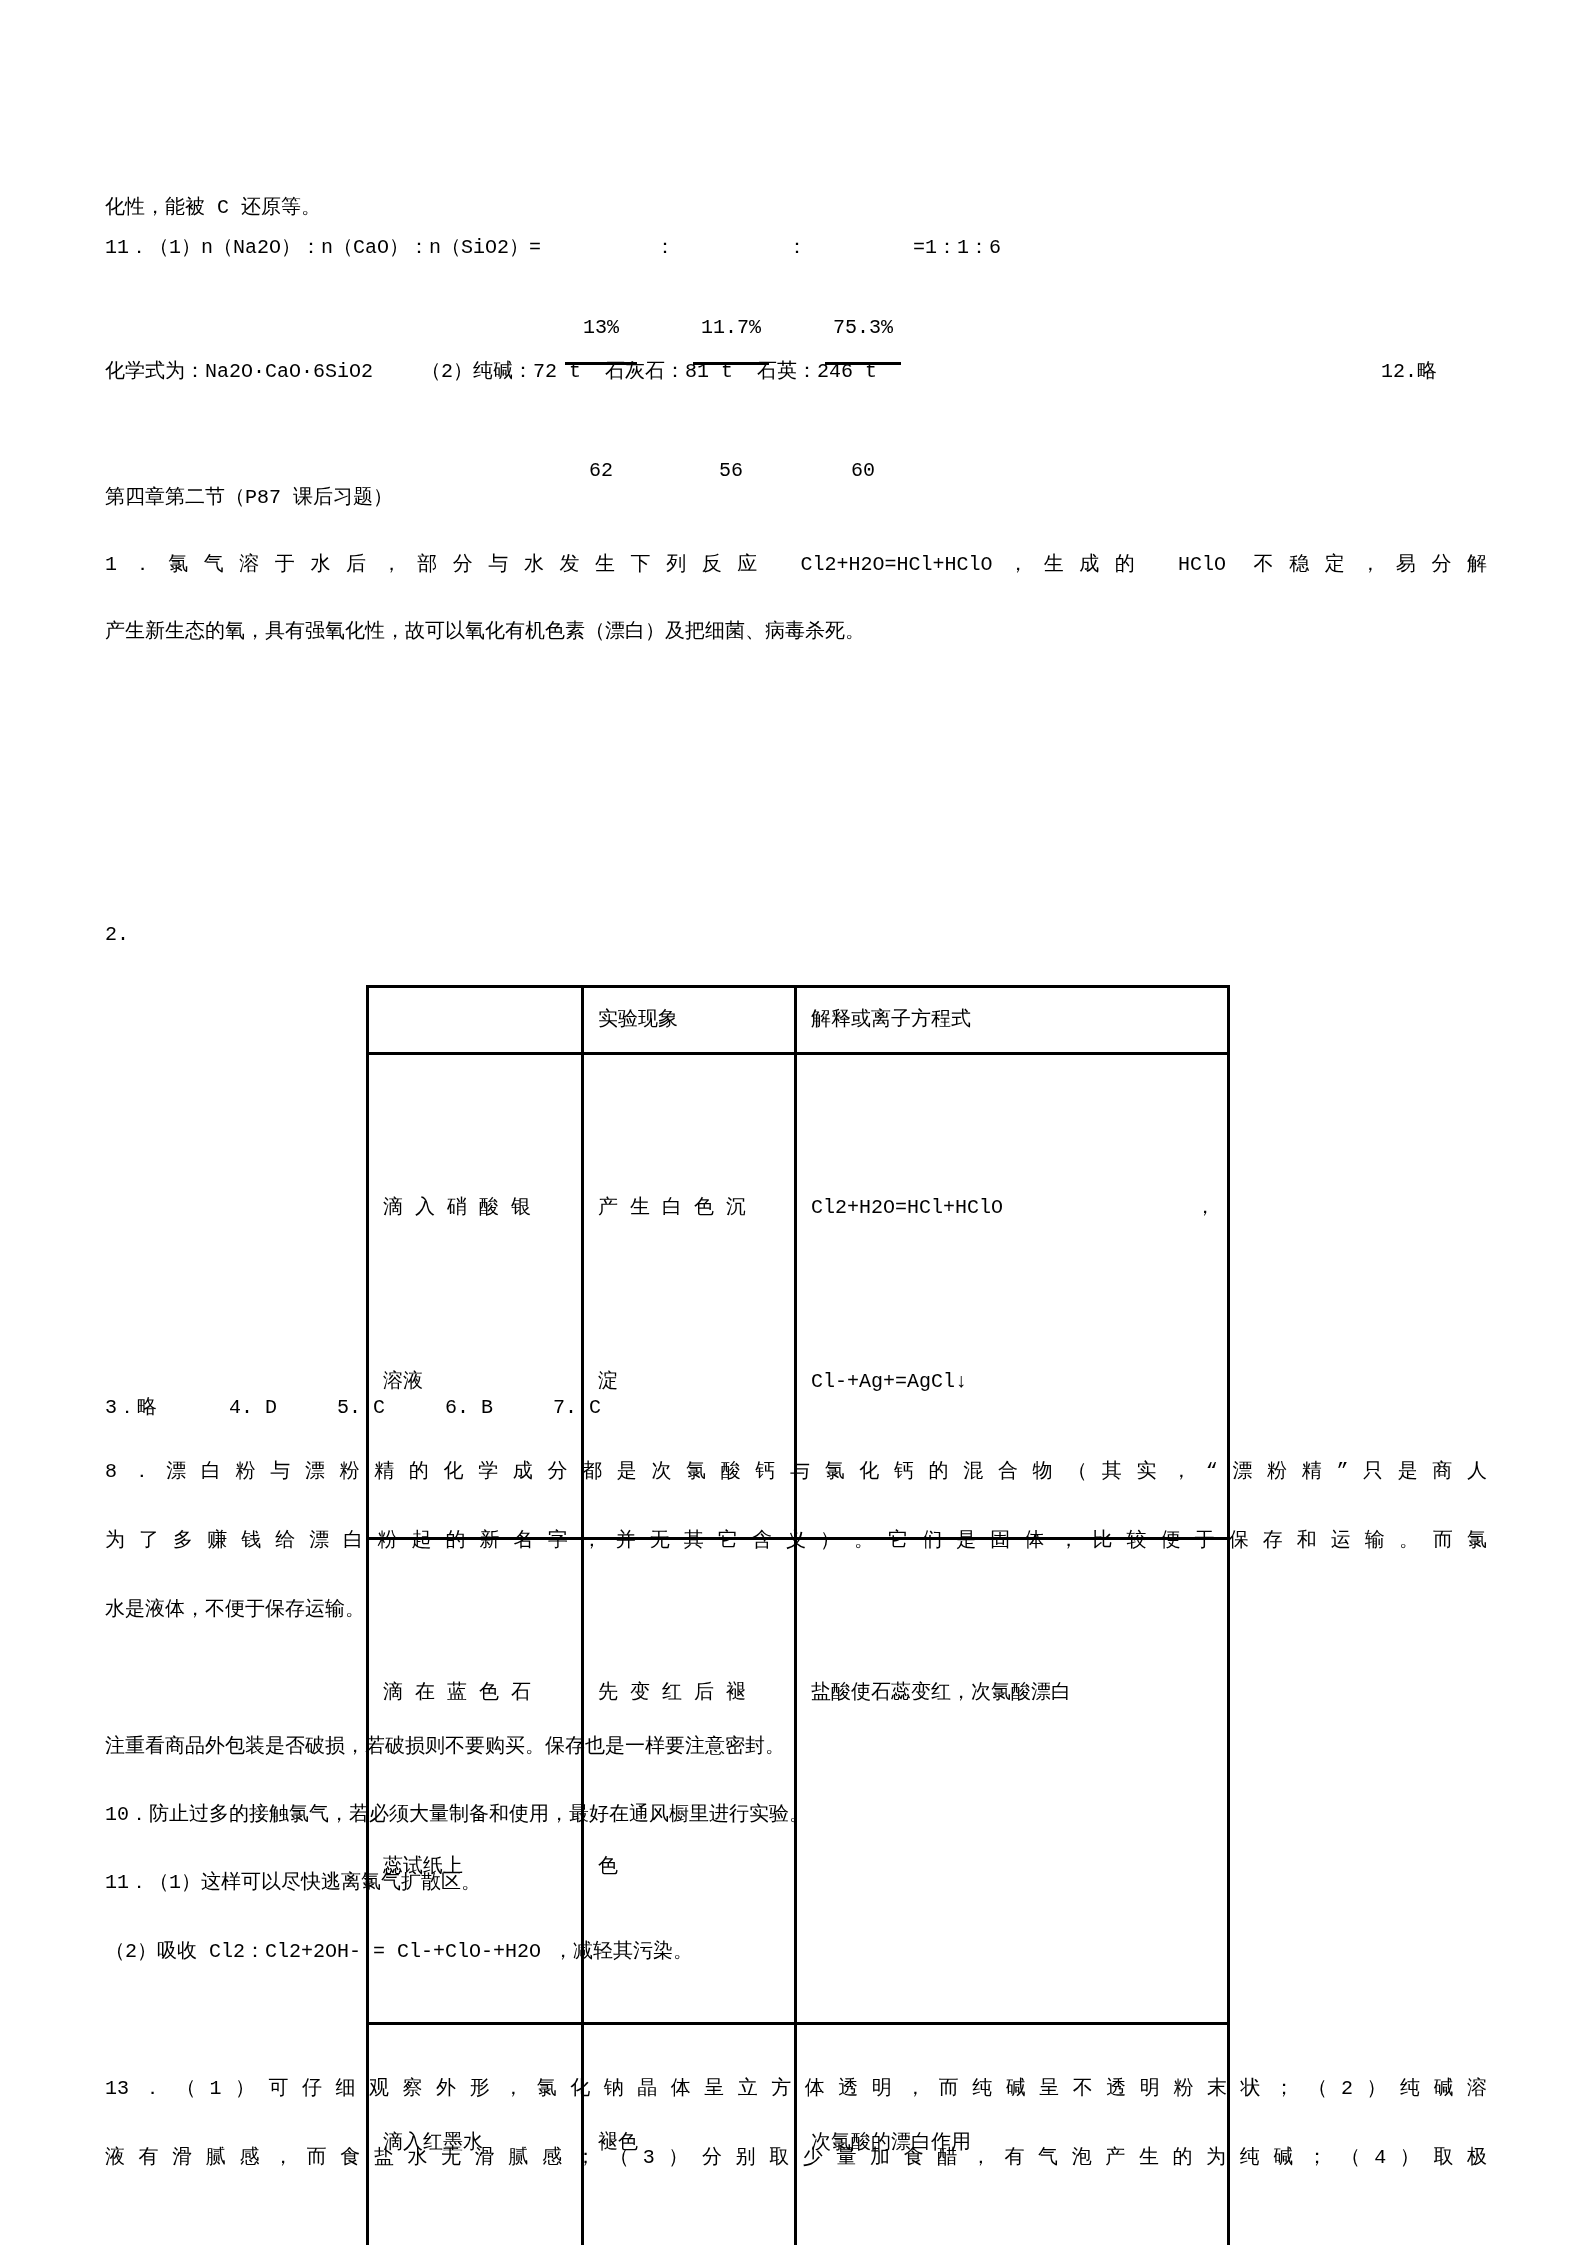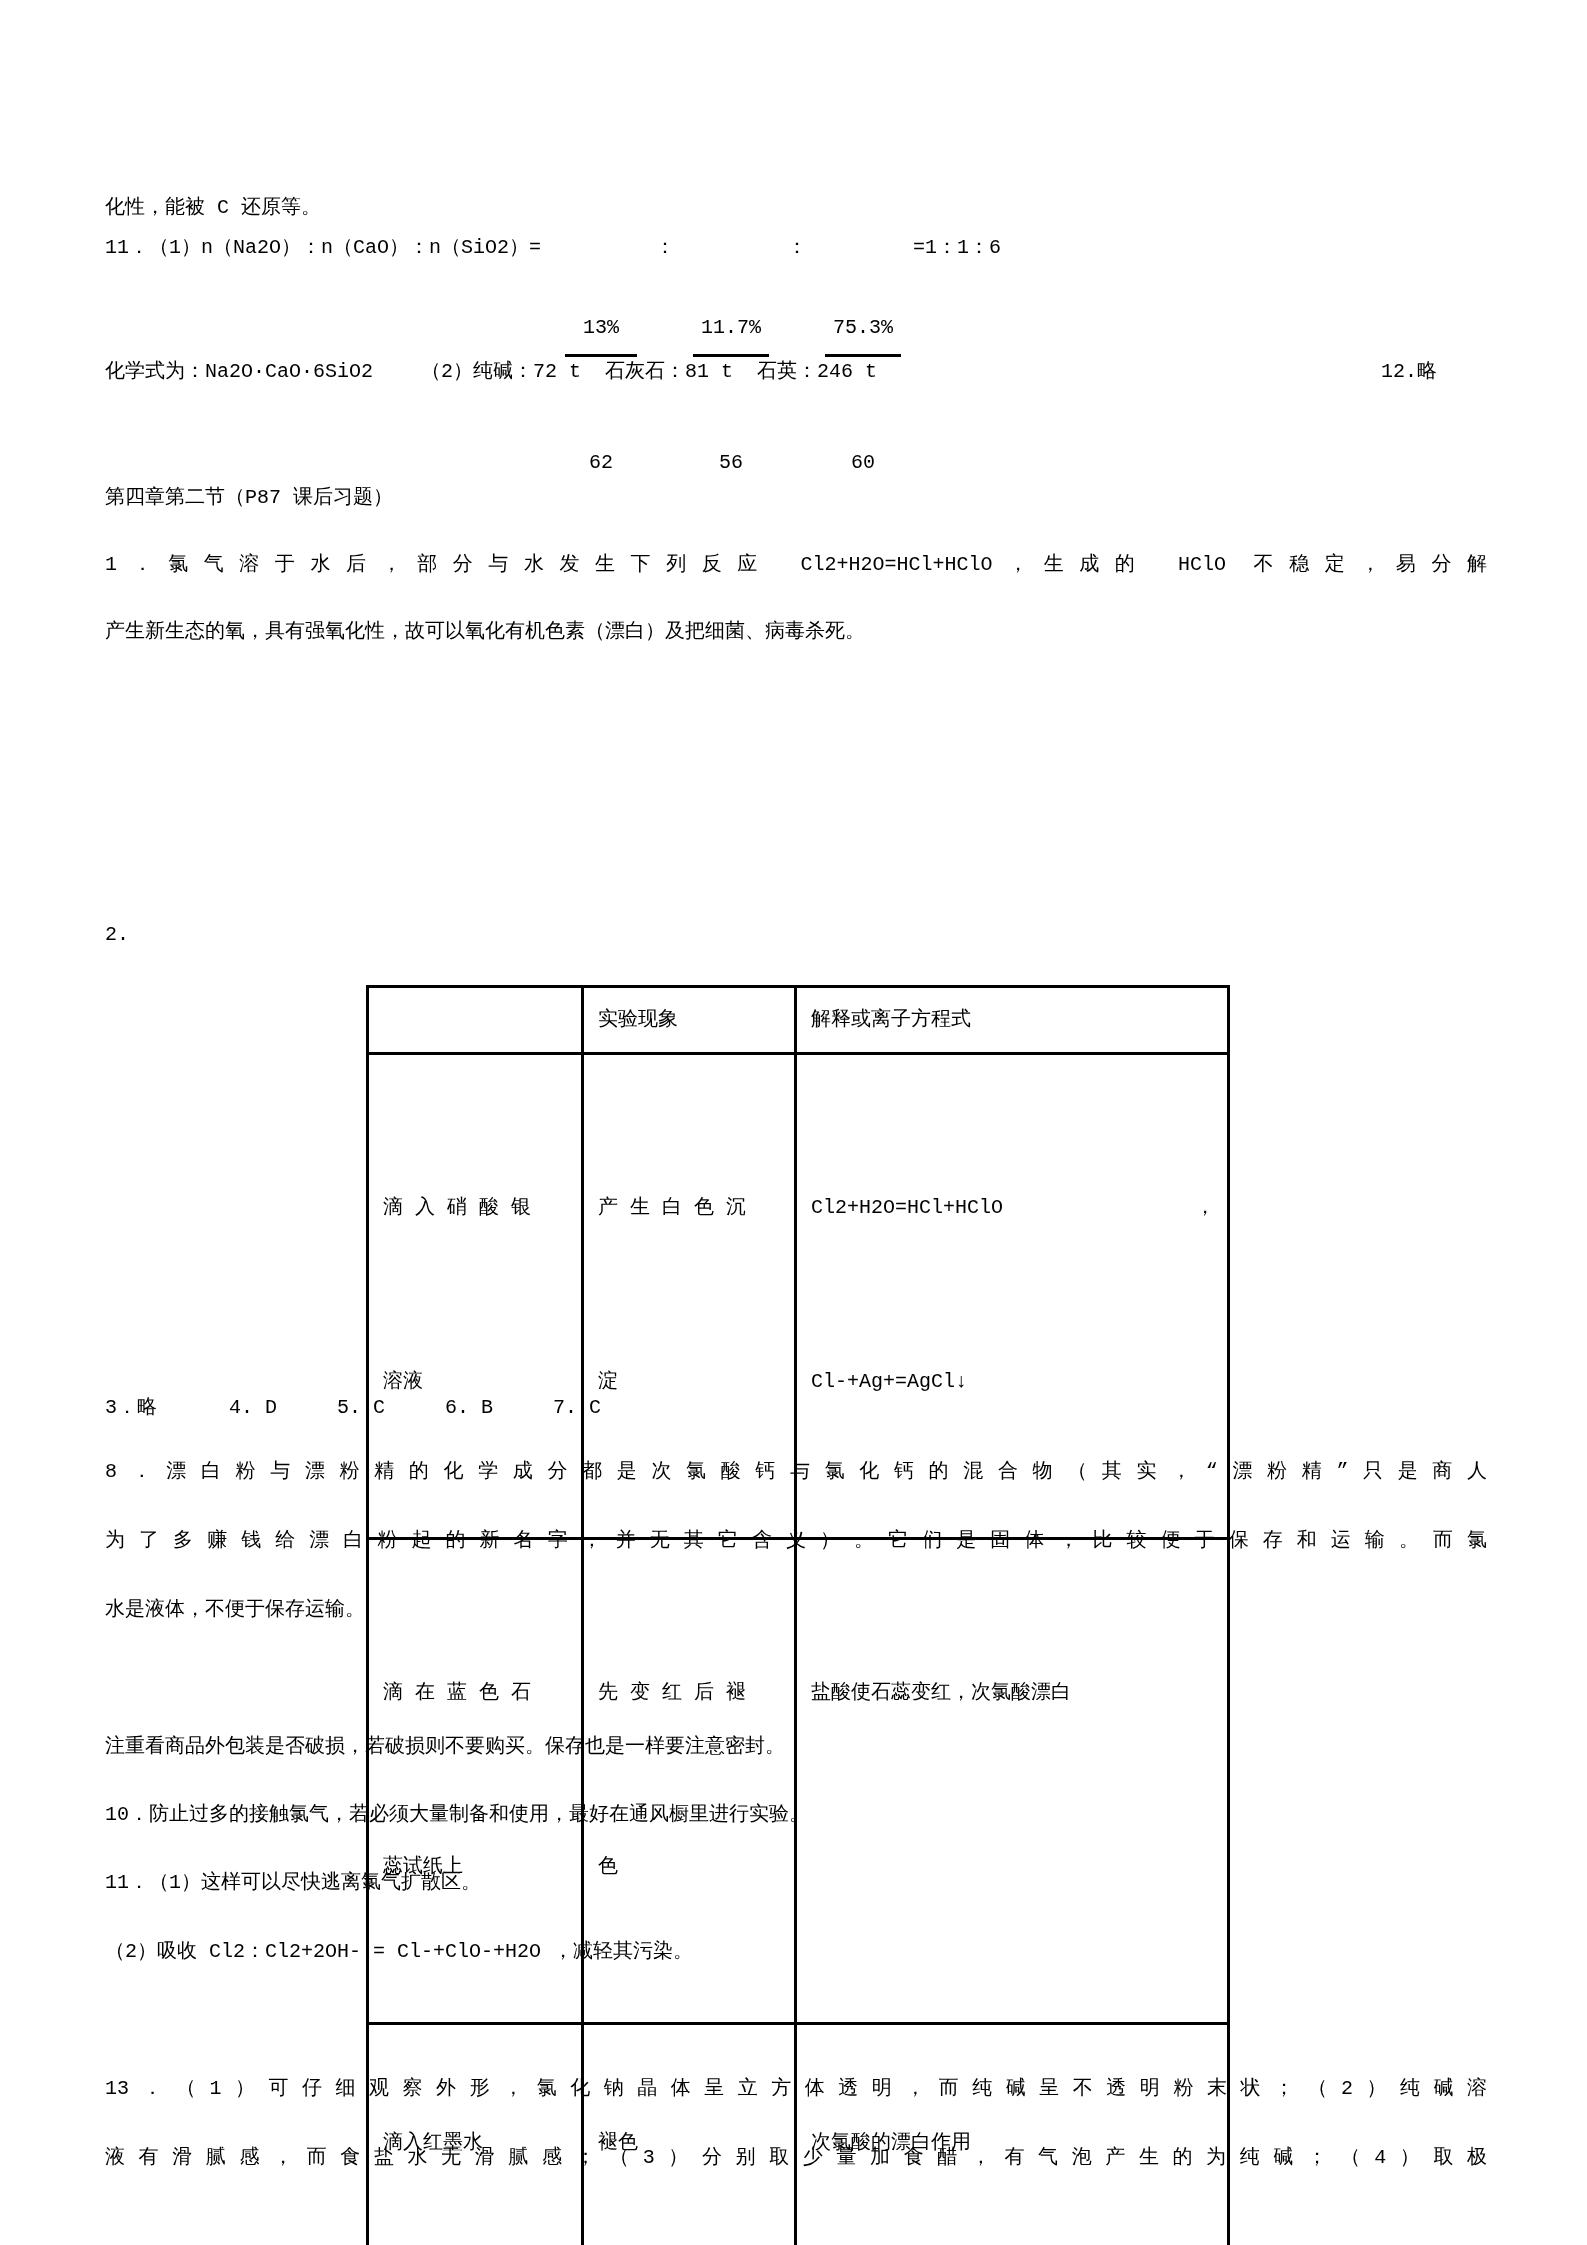--- a/index.html
+++ b/index.html
@@ -9,21 +9,21 @@
     background:#ffffff;color:#000000;
     font-family:"Liberation Mono","DejaVu Sans Mono",monospace;
     font-size:20px;line-height:40px;
     overflow:hidden;
   }
   .abs{position:absolute;left:105px;width:1382px;white-space:pre-wrap;}
   .justify{text-align:justify;text-align-last:justify;}
   
   .eq{position:absolute;left:105px;top:228px;display:flex;align-items:baseline;white-space:pre;}
   .frac{display:inline-block;text-align:center;margin:0 12px;}
-  .frac .num{display:block;border-bottom:3px solid #000;padding:0 8px 6px 8px;}
+  .frac .num{display:block;border-bottom:3px solid #000;padding:0 8px 14px 8px;}
   .frac .den{display:block;padding-top:6px;}
   .ratio-sep{margin:0 6px;}
   
   .flexline{display:flex;}
   .flexline .right{margin-left:auto;margin-right:50px;}
   
   table.exp{
     position:absolute;left:366px;top:985px;
     border-collapse:collapse;table-layout:fixed;
   }

